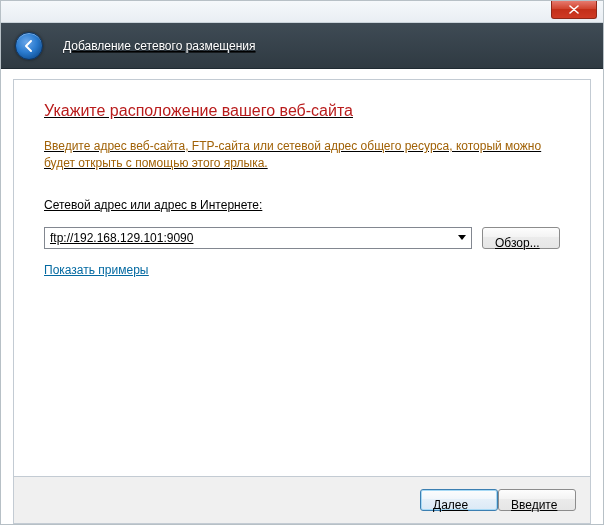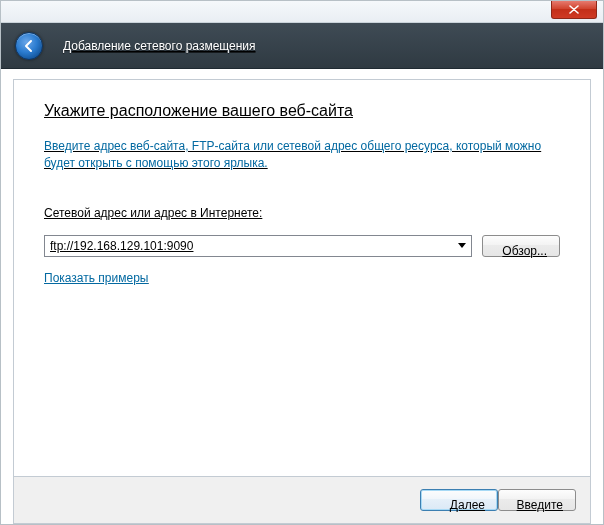--- a/index.html
+++ b/index.html
@@ -70,30 +70,30 @@
     flex-direction: column;
   }
   .panel {
     flex: 1;
     background: #fff;
     border: 1px solid #c3cbd3;
     border-bottom: none;
     padding: 22px 30px 10px 30px;
   }
   .heading {
-    color: #000000;
+    color: #b91c1c;
     font-size: 16px;
     margin: 0 0 18px 0;
     font-weight: normal;
   }
   .desc {
-    color: #0369a1;
+    color: #a16207;
     font-size: 12px;
     line-height: 1.4;
-    margin-bottom: 34px;
+    margin-bottom: 26px;
   }
   .field-label {
     font-size: 12px;
     margin-bottom: 15px;
   }
   .field-row {
     display: flex;
     gap: 10px;
     align-items: center;
     margin-bottom: 14px;
@@ -129,21 +129,21 @@
   .browse-btn, .footer-btn {
     height: 22px;
     min-width: 78px;
     padding: 8px 12px;
     background: linear-gradient(to bottom, #fdfdfd 0%, #f3f3f3 45%, #ebebeb 46%, #e6e6e6 100%);
     border: 1px solid #8c8c8c;
     border-radius: 3px;
     font-family: inherit;
     font-size: 12px;
     cursor: default;
-    text-align: right;
+    text-align: left;
   }
   .link {
     color: #0369a1;
     text-decoration: underline;
     font-size: 12px;
     cursor: pointer;
   }
   .footer {
     height: 48px;
     background: #f0f0f0;

